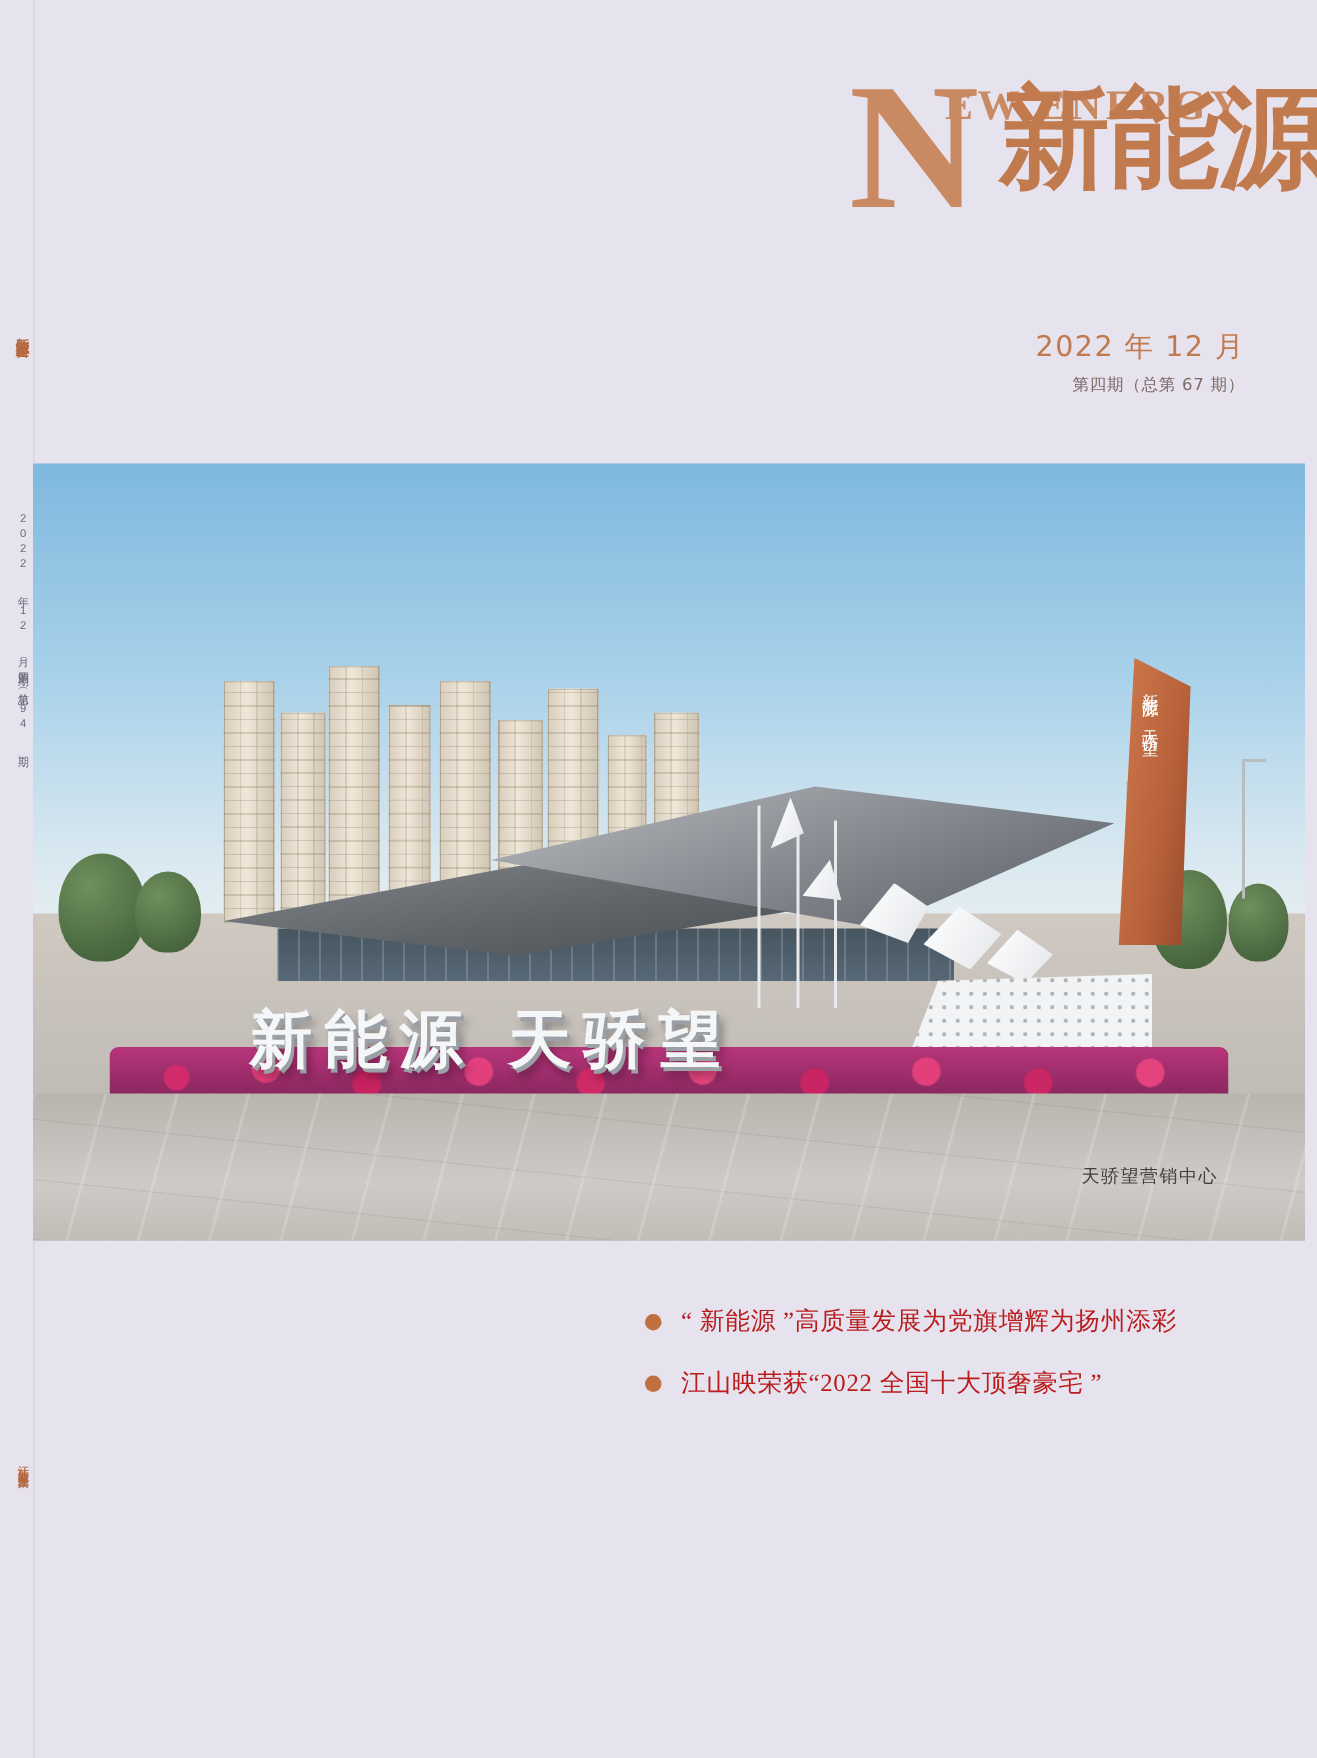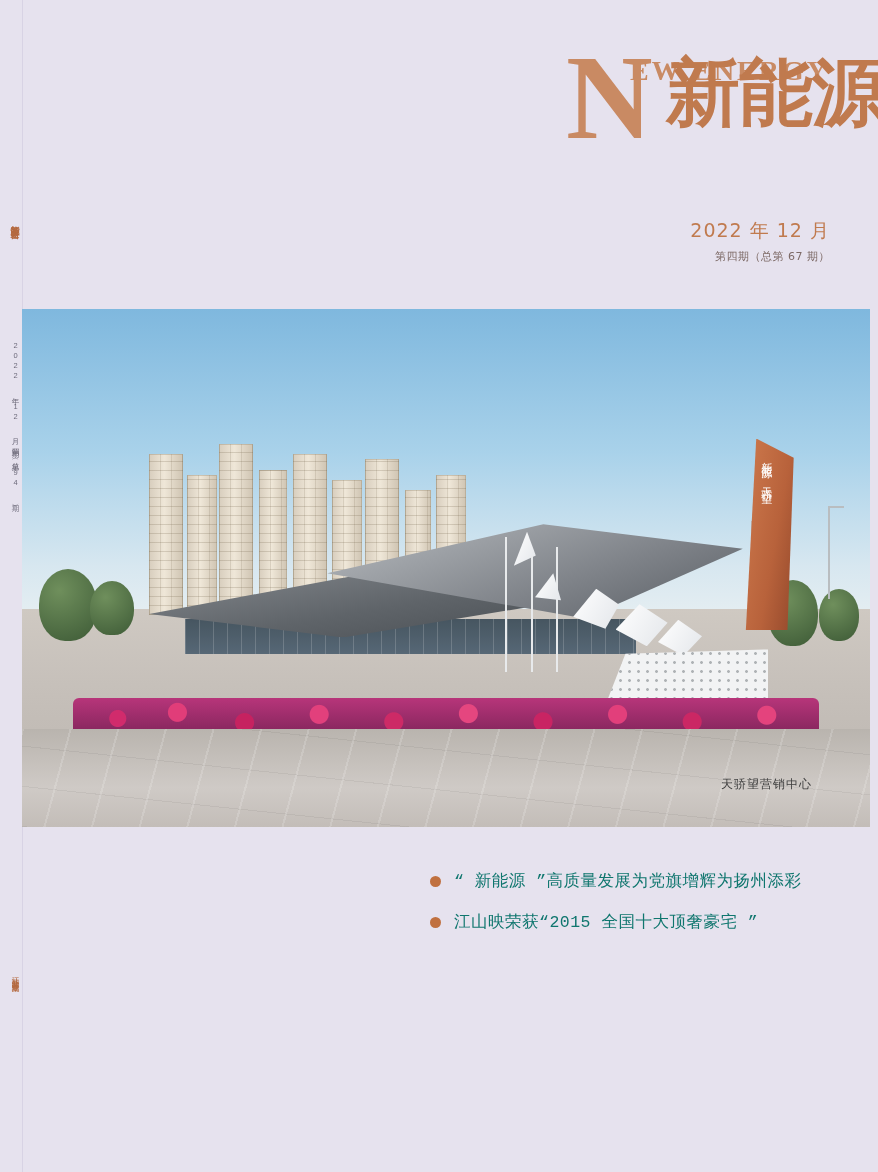--- a/index.html
+++ b/index.html
@@ -340,23 +340,23 @@
   }
   .bullet {
     width: 11px;
     height: 11px;
     border-radius: 50%;
     background: #c0703f;
     margin-right: 13px;
     flex: 0 0 auto;
   }
   .headline-text {
-    font-family: Liberation Mono, monospace;
+    font-family: Liberation Serif, serif;
     font-size: 16.5px;
-    color: #0f766e;
+    color: #b91c1c;
     letter-spacing: 0.5px;
     white-space: nowrap;
   }
 </style>
 </head>
 <body>
 
 <div class="spine">
   <div class="spine-text spine-title">新能源之窗</div>
   <div class="spine-text spine-issue">2022 年 12 月　第四期 （总第 94 期）</div>
@@ -418,25 +418,26 @@
   <div class="sail" style="left:65%;top:54%;width:46px;height:40px;clip-path:polygon(0 70%,50% 0,100% 40%,70% 100%);"></div>
   <div class="sail" style="left:70%;top:57%;width:52px;height:42px;clip-path:polygon(0 60%,46% 0,100% 44%,60% 100%);"></div>
   <div class="sail" style="left:75%;top:60%;width:44px;height:36px;clip-path:polygon(0 62%,46% 0,100% 46%,58% 100%);"></div>
 
   <div class="perf-panel"></div>
 
   <div class="hedge"></div>
   <div class="flowers"></div>
   <div class="plaza"></div>
 
+  <div class="headline-3d">新能源 天骄望</div>
   <div class="photo-caption">天骄望营销中心</div>
 </div>
 
 <div class="headlines">
   <div class="headline-item">
     <span class="bullet"></span>
     <span class="headline-text">“ 新能源 ”高质量发展为党旗增辉为扬州添彩</span>
   </div>
   <div class="headline-item">
     <span class="bullet"></span>
-    <span class="headline-text">江山映荣获“2015 全国十大顶奢豪宅 ”</span>
+    <span class="headline-text">江山映荣获“2022 全国十大顶奢豪宅 ”</span>
   </div>
 </div>
 
 </body></html>

